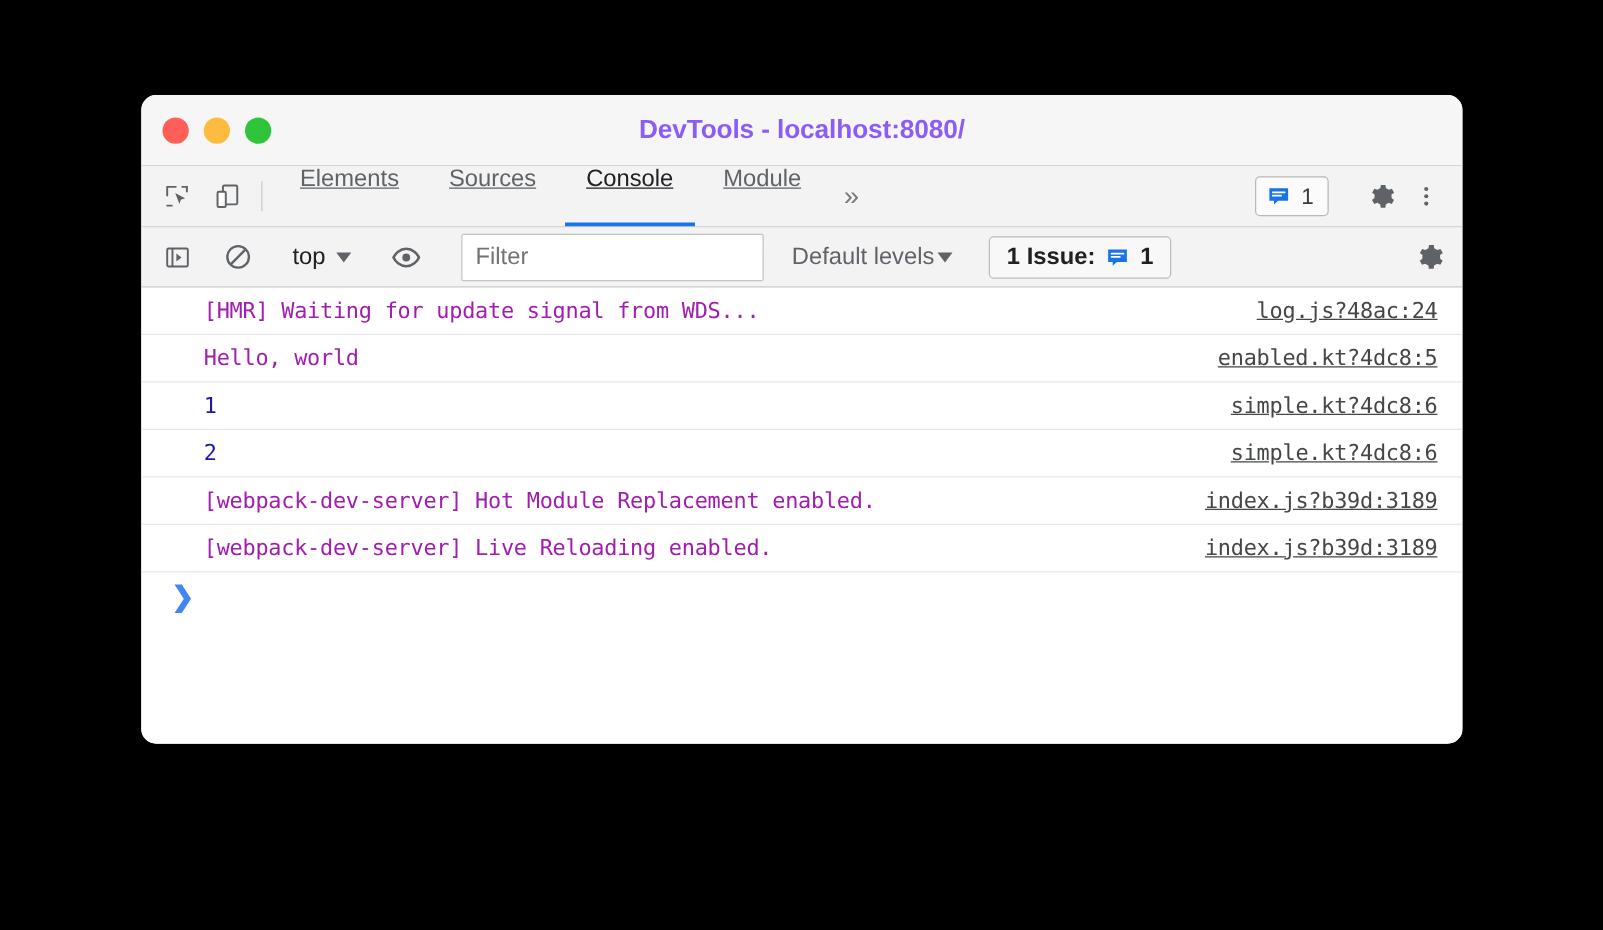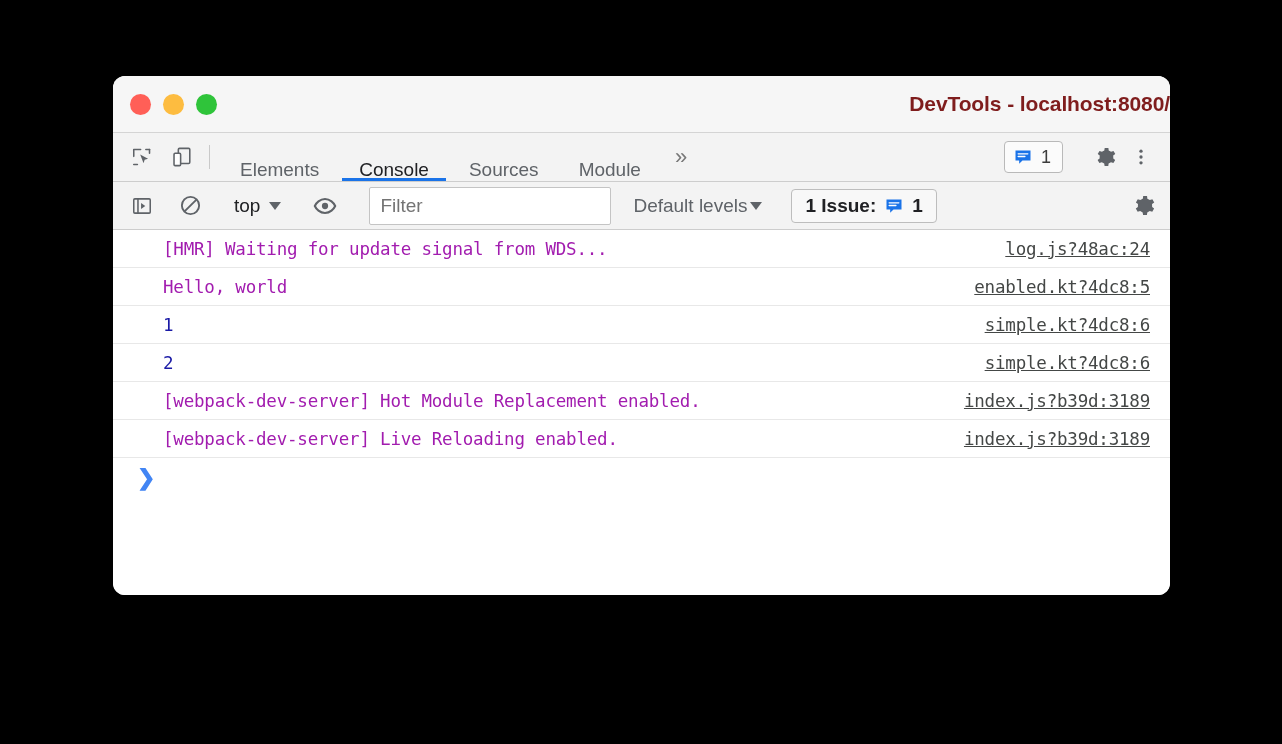--- a/index.html
+++ b/index.html
@@ -54,24 +54,24 @@
     width: 21px;
     height: 21px;
     border-radius: 50%;
   }
   .light.red    { background: #ff5f57; }
   .light.yellow { background: #fdbc40; }
   .light.green  { background: #2fc43a; }
 
   .win-title {
     width: 100%;
-    text-align: right;
+    text-align: center;
     font-size: 21px;
     font-weight: bold;
-    color: #7f1d1d;
+    color: #8b5cf6;
     letter-spacing: -0.1px;
   }
 
   
   .tabbar {
     position: relative;
     height: 49px;
     flex: 0 0 49px;
     background: #f3f3f3;
     border-bottom: 1px solid #cdcdcd;
@@ -98,25 +98,26 @@
     margin: 12px 10px;
     flex: 0 0 1px;
   }
   .tabs {
     display: flex;
     align-items: stretch;
   }
   .tab {
     position: relative;
     display: flex;
-    align-items: flex-end;
+    align-items: flex-start;
     padding: 0 20px;
     font-size: 19px;
     color: #5f6368;
     white-space: nowrap;
+    text-decoration: underline;
   }
   .tab.active { color: #202124; }
   .tab.active::after {
     content: "";
     position: absolute;
     left: 3px; right: 3px;
     bottom: 0;
     height: 3px;
     background: #1a73e8;
   }
@@ -288,25 +289,25 @@
             <rect x="8" y="2.6" width="12.5" height="16.5" rx="1.3" fill="none" stroke="#5f6368" stroke-width="1.7"></rect>
             <rect x="3.3" y="8" width="7.2" height="13.4" rx="1.2" fill="#ffffff" stroke="#5f6368" stroke-width="1.7"></rect>
           </svg>
         </div>
       </div>
       <div class="vdiv"></div>
       <div class="tabs">
         <div class="tab">
           <span>Elements</span>
         </div>
+        <div class="tab">
+          <span>Sources</span>
+        </div>
         <div class="tab active">
           <span>Console</span>
-        </div>
-        <div class="tab">
-          <span>Sources</span>
         </div>
         <div class="tab">
           <span>Module</span>
         </div>
         <div class="tab-more">
           <span>»</span>
         </div>
       </div>
       <div class="tabbar-right">
         <div class="issues-pill">

